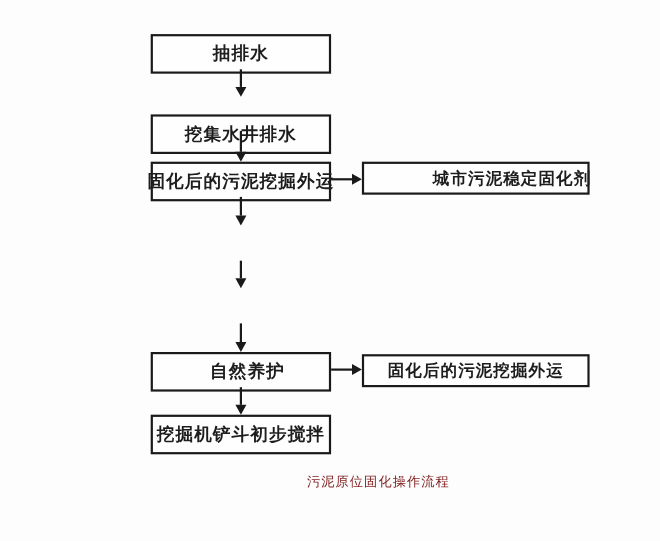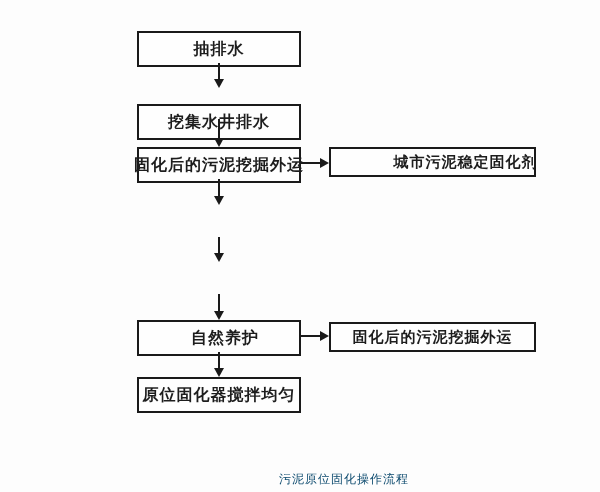--- a/index.html
+++ b/index.html
@@ -71,23 +71,23 @@
     border-top: 5px solid transparent;
     border-bottom: 5px solid transparent;
     border-left: 9px solid #1a1a1a;
   }
   .h1 { top: 158px; }
   .h2 { top: 331px; }
 
   .caption {
     position: absolute;
     left: 279px;
-    top: 471px;
+    top: 430px;
     font-size: 12px;
-    color: #0c4a6e;
+    color: #7f1d1d;
     letter-spacing: 1px;
     white-space: nowrap;
   }
 </style>
 </head>
 <body>
 
 <div class="canvas">
 
   <div class="box step s1">抽排水</div>
@@ -137,17 +137,17 @@
     <div class="head"></div>
   </div>
 
   <div class="box branch b2">固化后的污泥挖掘外运</div>
 
   <div class="varrow a6">
     <div class="shaft"></div>
     <div class="head"></div>
   </div>
 
-  <div class="box step s7">原位固化器搅拌均匀</div>
+  <div class="box step s7">挖掘机铲斗初步搅拌</div>
 
   <div class="caption">污泥原位固化操作流程</div>
 
 </div>
 
 </body></html>

